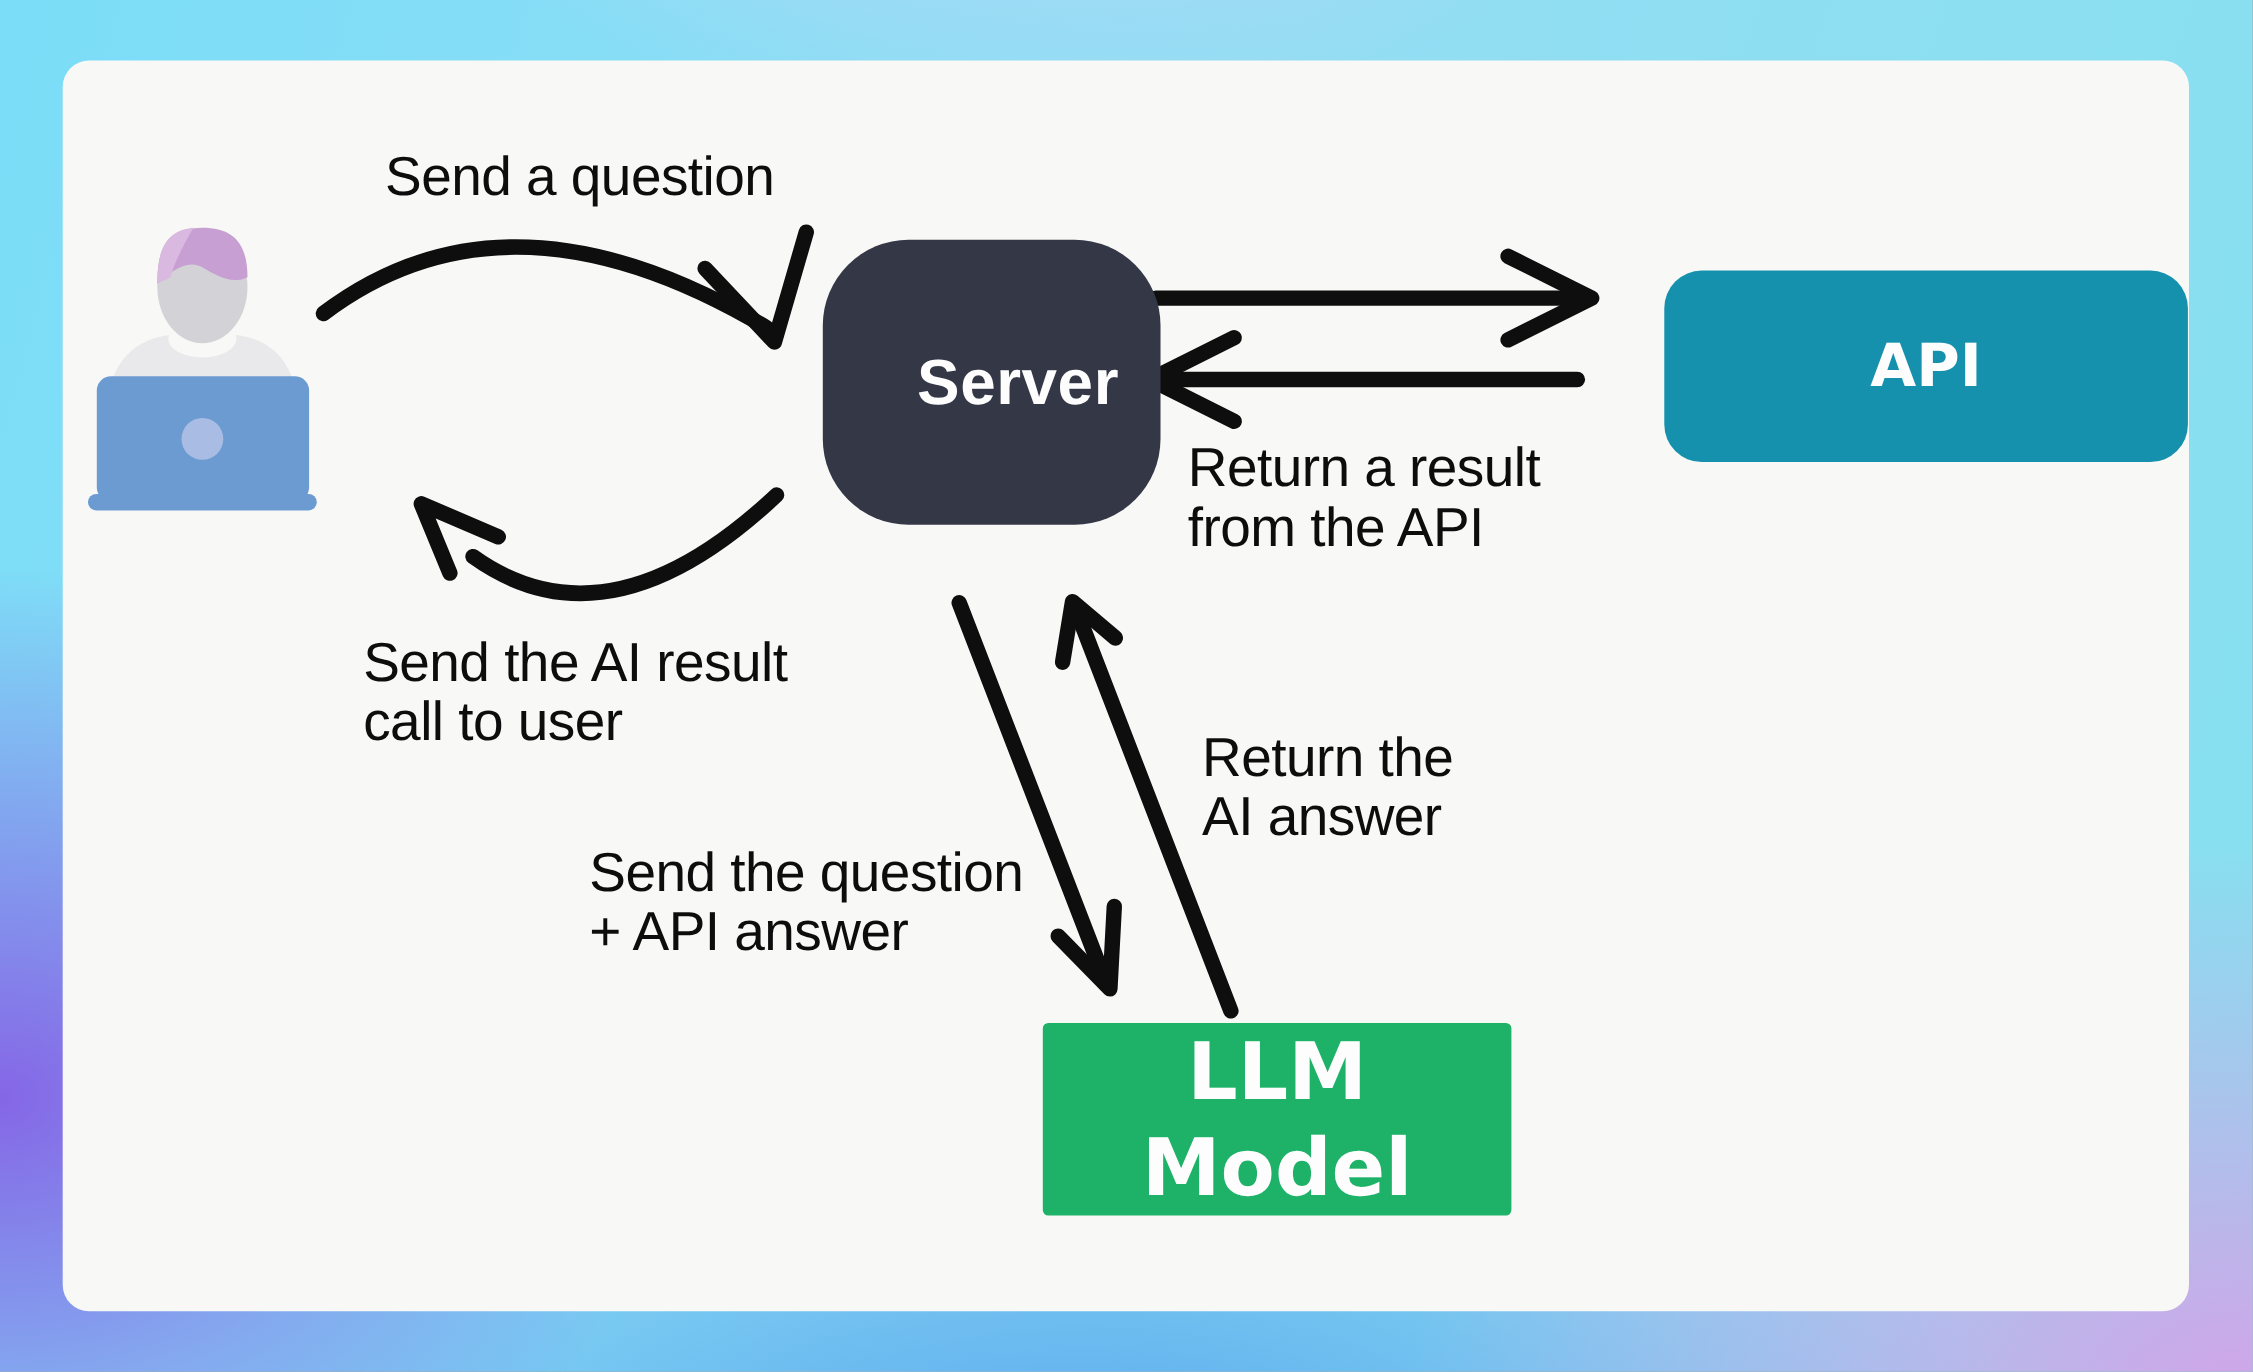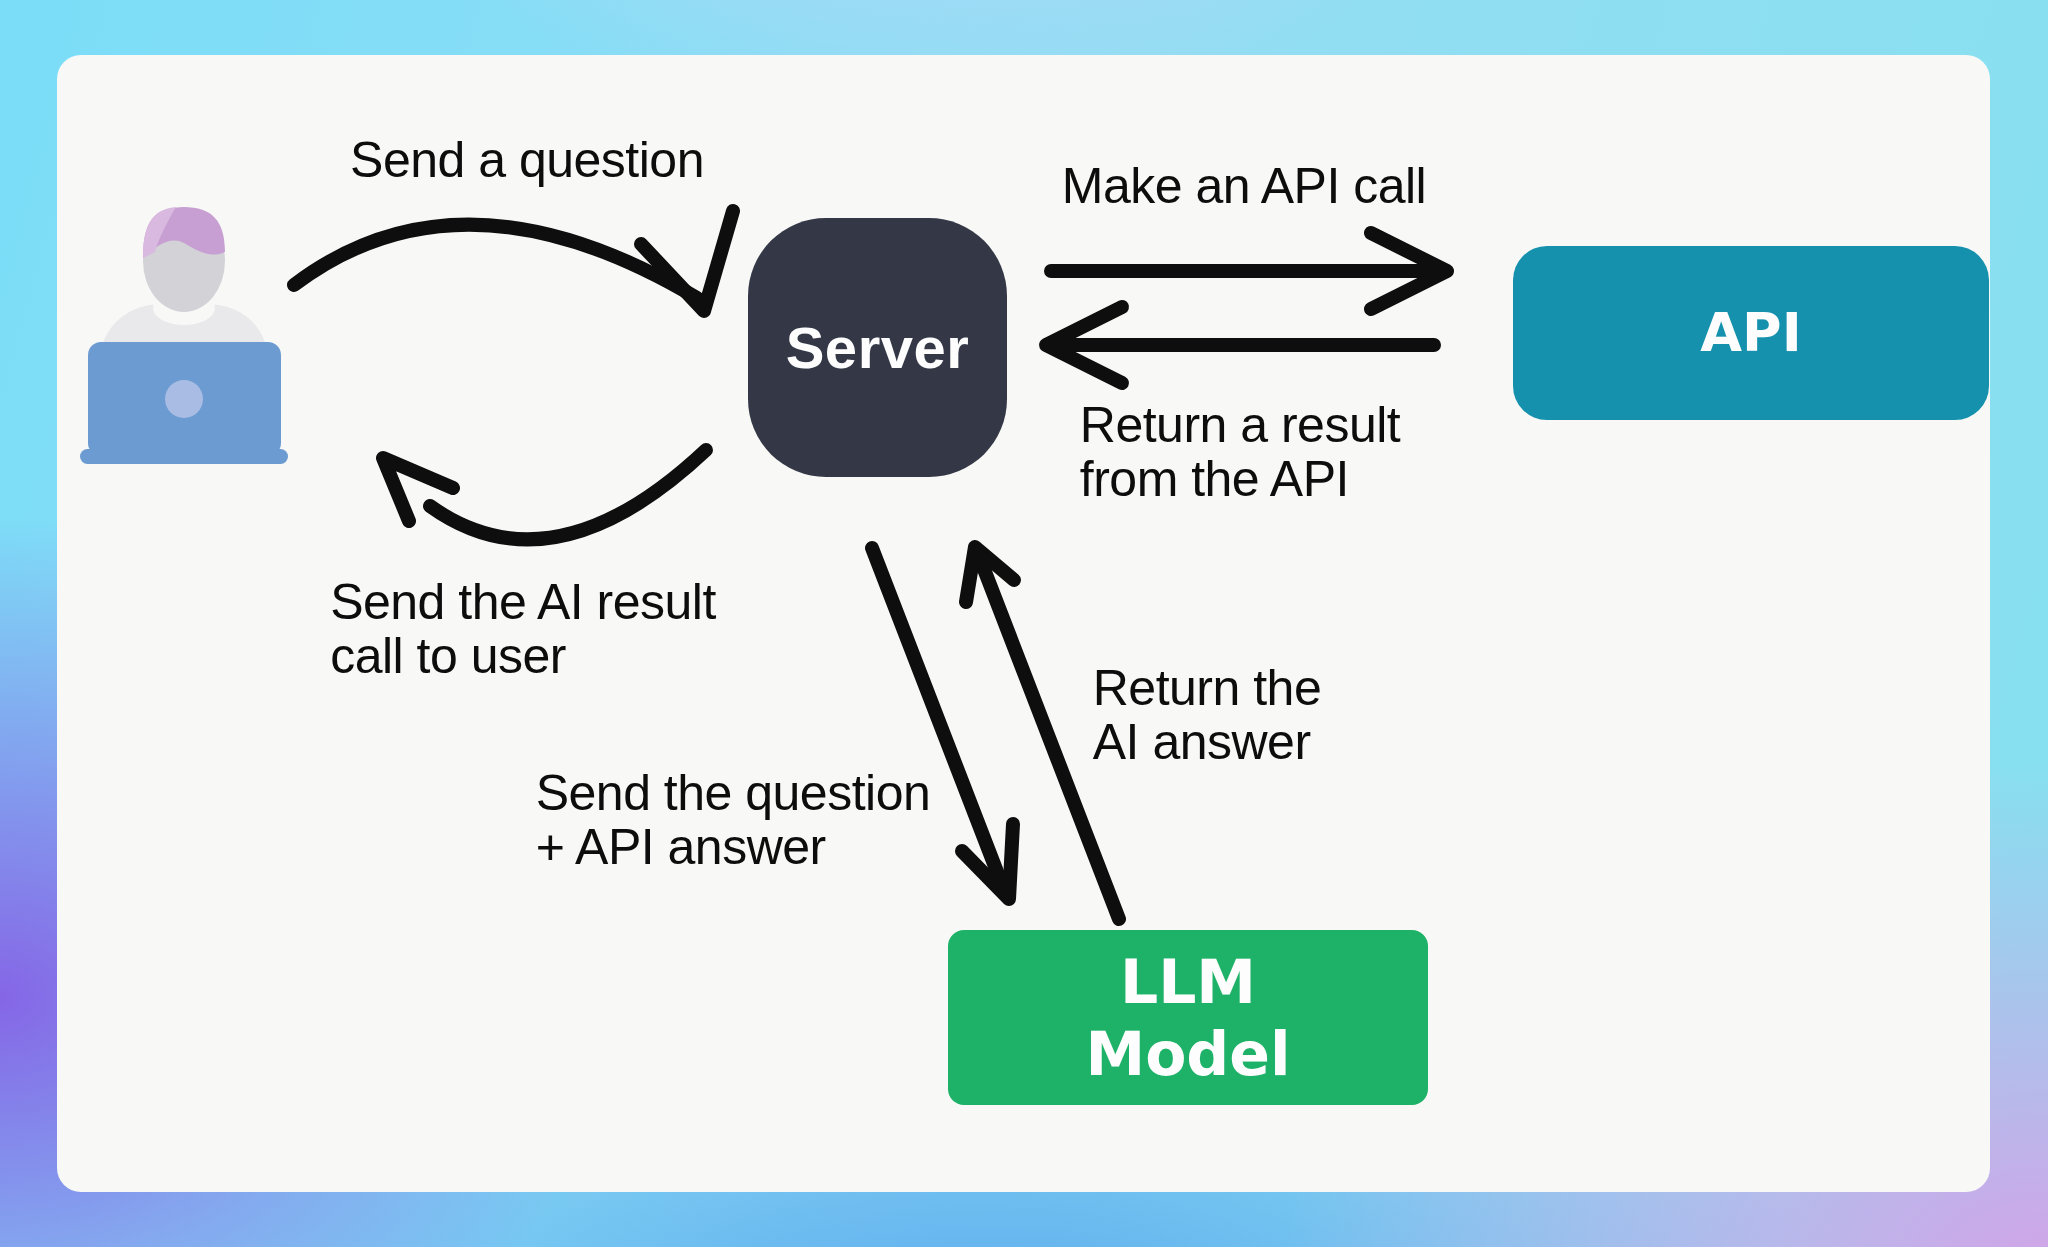--- a/index.html
+++ b/index.html
@@ -17,29 +17,29 @@
     position:absolute;left:57px;top:55px;width:1933px;height:1137px;
     background:#F8F9F6;border-radius:24px;
   }
   .layer{position:absolute;left:0;top:0;width:2048px;height:1247px;}
   .node{
     position:absolute;display:flex;flex-direction:column;align-items:center;justify-content:center;
     color:#FDFDFD;font-weight:bold;text-align:center;
   }
   .node-server{
     left:748px;top:218px;width:259px;height:259px;border-radius:78px;
-    background:#343746;font-size:58px;font-family:"Liberation Sans",sans-serif;letter-spacing:0.5px;
+    background:#343746;font-size:58px;font-family:"Liberation Sans",sans-serif;letter-spacing:0.5px;padding-left:48px;
   }
   .node-api{
     left:1513px;top:246px;width:476px;height:174px;border-radius:34px;
     background:#1591AE;font-size:54px;line-height:1.2;font-family:"DejaVu Sans",sans-serif;
   }
   .node-llm{
-    left:948px;top:930px;width:480px;height:175px;border-radius:16px;
-    background:#1EB269;font-size:60px;line-height:1.2;font-family:"DejaVu Sans",sans-serif;
+    left:948px;top:930px;width:426px;height:175px;border-radius:5px;
+    background:#1EB269;font-size:72px;line-height:1.2;font-family:"DejaVu Sans",sans-serif;
   }
   .node .line{display:block;}
   .lbl{
     position:absolute;transform:translate(-50%,-50%);
     font-size:50px;line-height:1.08;color:#0D0D0D;white-space:nowrap;letter-spacing:-0.5px;
   }
   .lbl .line{display:block;}
   .lbl-send-question{left:527px;top:160px;}
   .lbl-make-api-call{left:1244px;top:186px;}
   .lbl-return-result{left:1240px;top:452px;}
@@ -109,23 +109,20 @@
 
   <div class="node node-llm">
     <span class="line">LLM</span>
     <span class="line">Model</span>
   </div>
 
   <div class="lbl lbl-send-question">
     <span class="line">Send a question</span>
   </div>
 
-  <div class="lbl lbl-make-api-call">
-    <span class="line">Make an API call</span>
-  </div>
 
   <div class="lbl lbl-return-result">
     <span class="line">Return a result</span>
     <span class="line">from the API</span>
   </div>
 
   <div class="lbl lbl-send-ai-answer">
     <span class="line">Send the AI result</span>
     <span class="line">call to user</span>
   </div>

